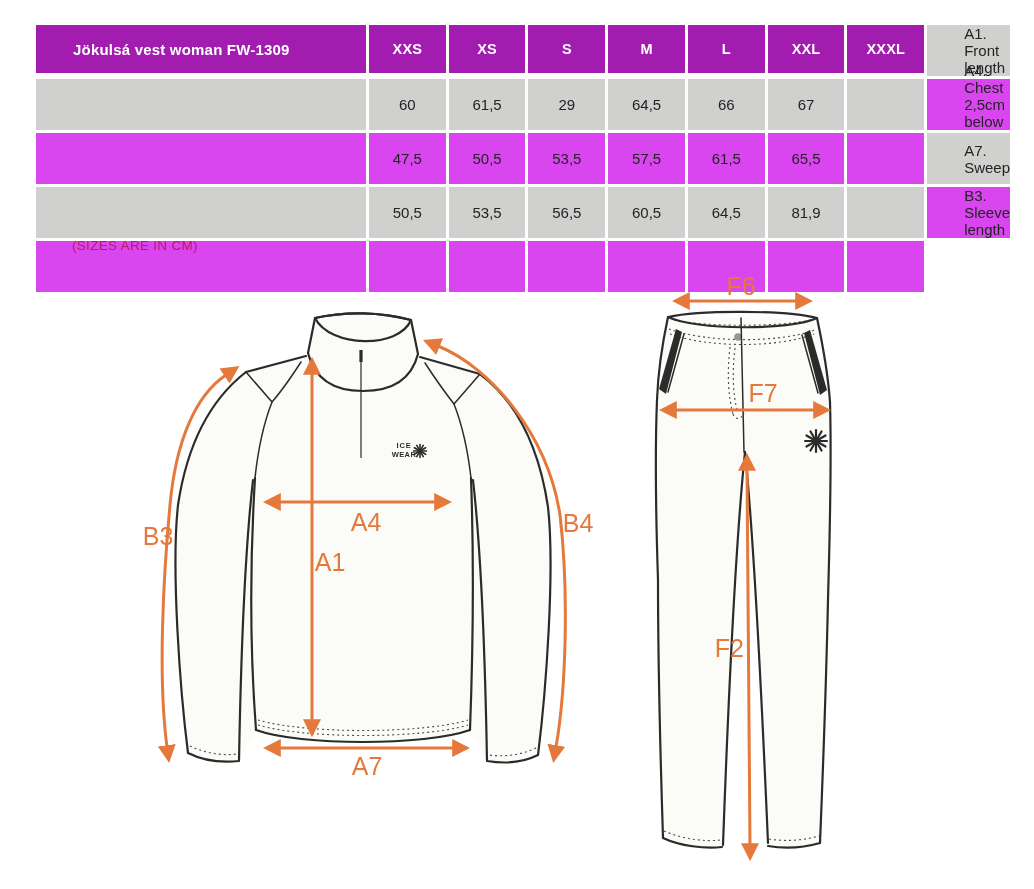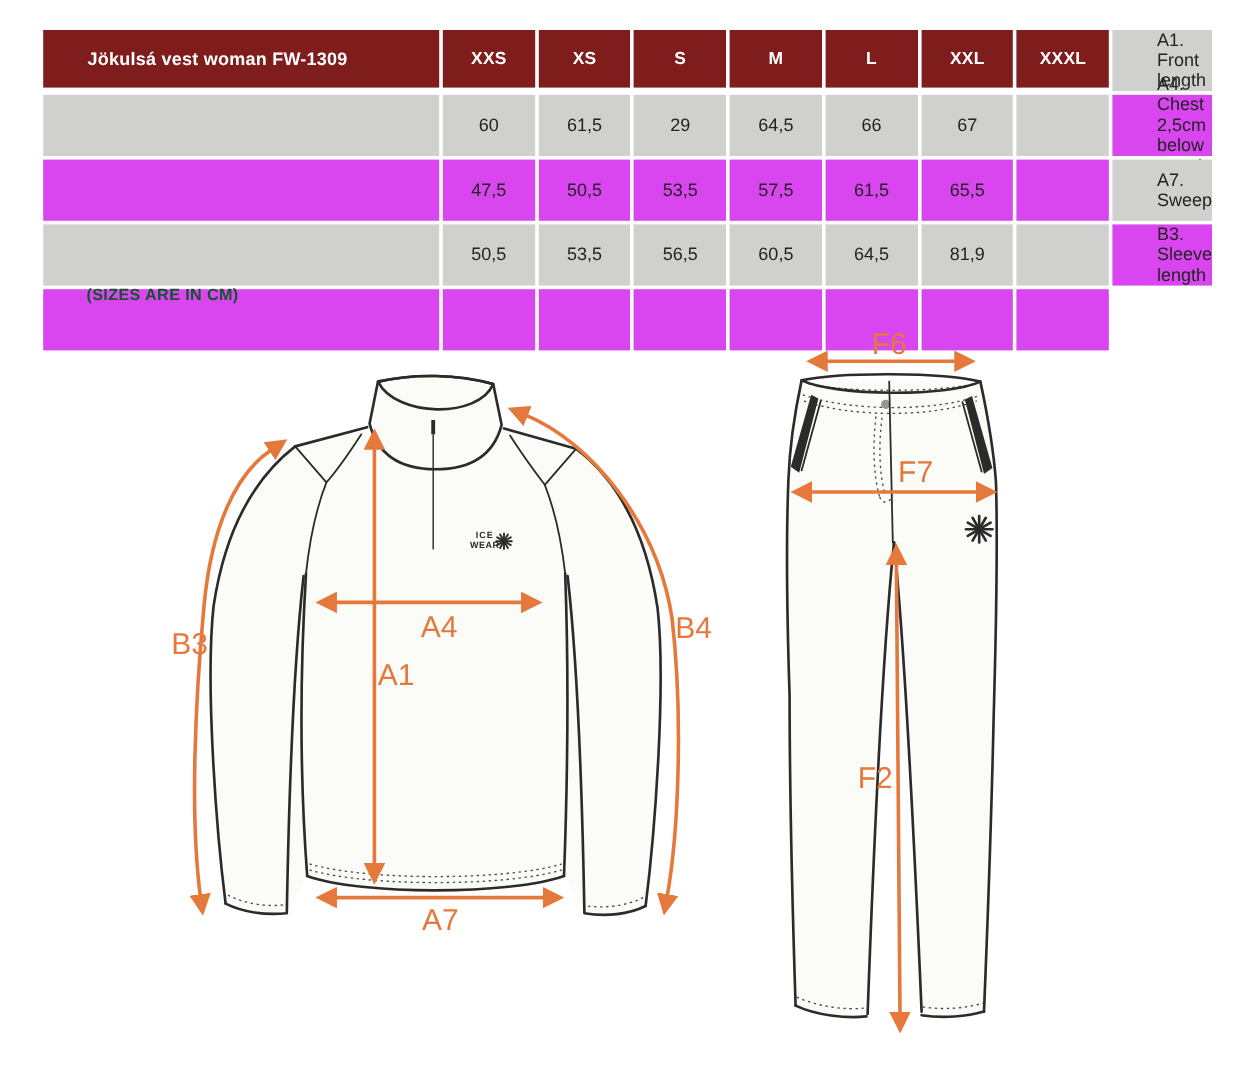--- a/index.html
+++ b/index.html
@@ -4,29 +4,29 @@
 <style>
   html,body{margin:0;padding:0;background:#fff;}
   body{width:1034px;height:889px;position:relative;overflow:hidden;
        font-family:"Liberation Sans","DejaVu Sans",sans-serif;color:#222;}
   .stage{position:absolute;inset:0;}
 
   
   .size-table{position:absolute;left:36px;top:25px;width:974px;display:grid;
               grid-template-columns:330px repeat(8,1fr);gap:3px;}
   .cell{display:flex;align-items:center;justify-content:center;font-size:15px;}
-  .cell.head{background:#7f1d1d;color:#fff;font-weight:bold;height:48px;font-size:14.5px;letter-spacing:.2px;}
+  .cell.head{background:#a21caf;color:#fff;font-weight:bold;height:48px;font-size:14.5px;letter-spacing:.2px;}
   .cell.head.title{justify-content:flex-start;padding-left:37px;font-size:15px;}
   .cell.data{height:51px;color:#232323;}
   .cell.rowlabel{justify-content:flex-start;padding-left:37px;}
   .shade-a{background:#d0d0ce;}
   .shade-b{background:#d946ef;}
 
-  .sizes-note{position:absolute;left:72px;top:238px;font-size:13.5px;font-weight:700;
-              color:#14532d;letter-spacing:.3px;}
+  .sizes-note{position:absolute;left:72px;top:238px;font-size:13.5px;font-weight:400;
+              color:#be185d;letter-spacing:.3px;}
 
   
   .diagram{position:absolute;}
   #shirt-svg{left:120px;top:280px;}
   #pants-svg{left:620px;top:270px;}
 
   .cloth{fill:#fbfbf8;stroke:none;}
   .lens{fill:#d6d5d3;}
   .outline{fill:none;stroke:#2b2b2b;stroke-width:2.2;stroke-linecap:round;stroke-linejoin:round;}
   .seam{fill:none;stroke:#2b2b2b;stroke-width:1.5;stroke-linecap:round;}

